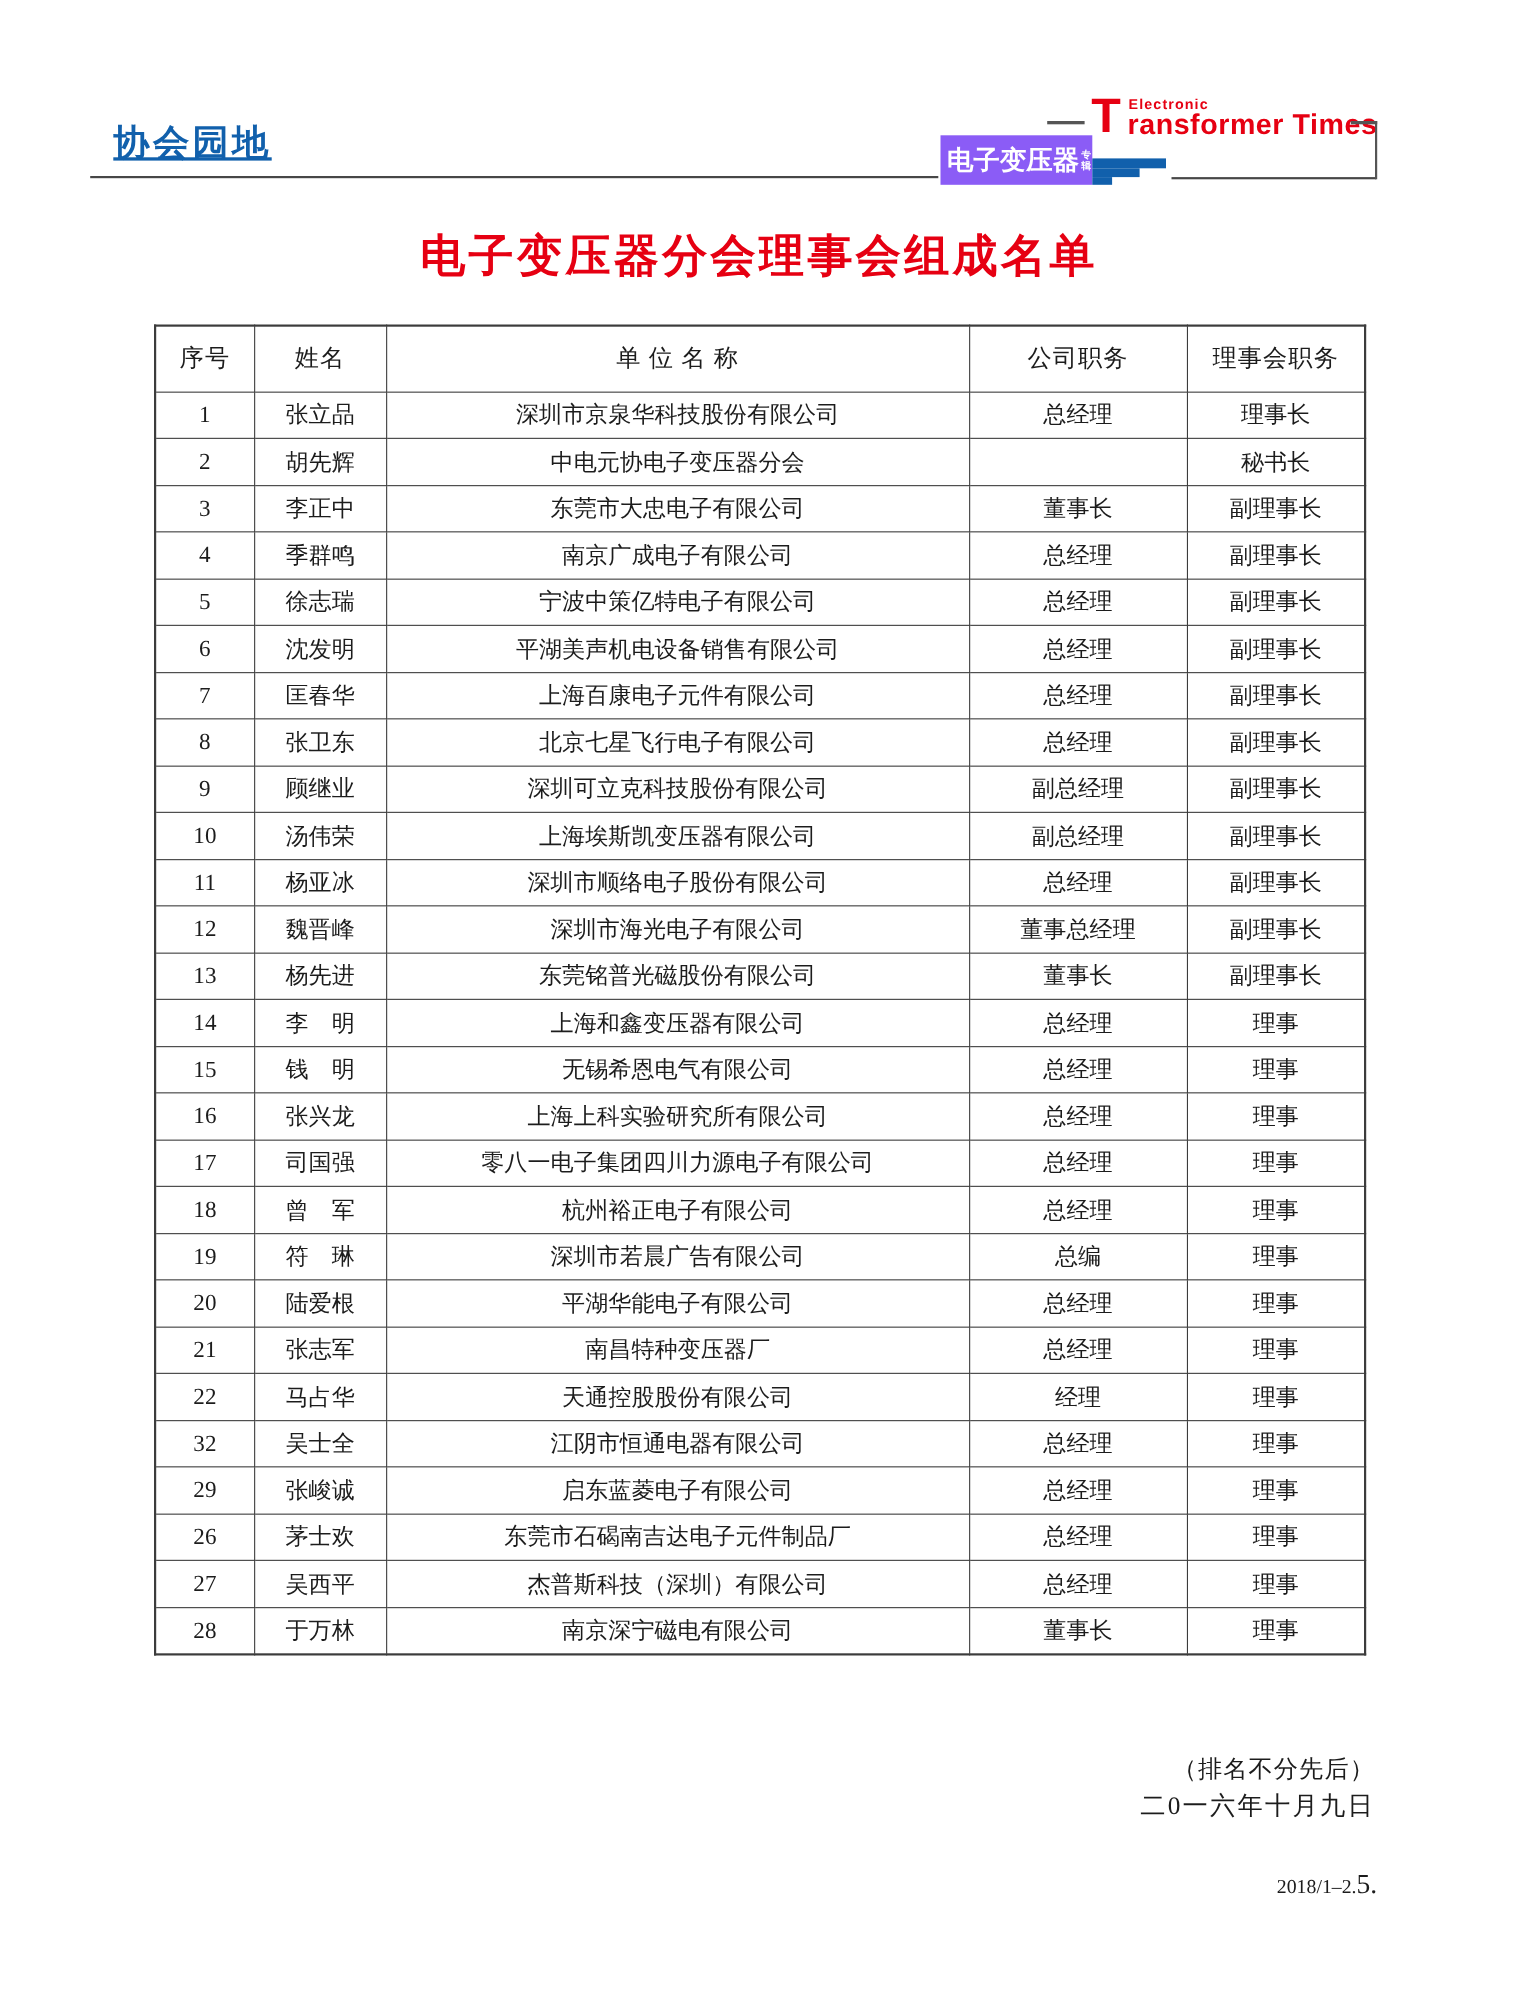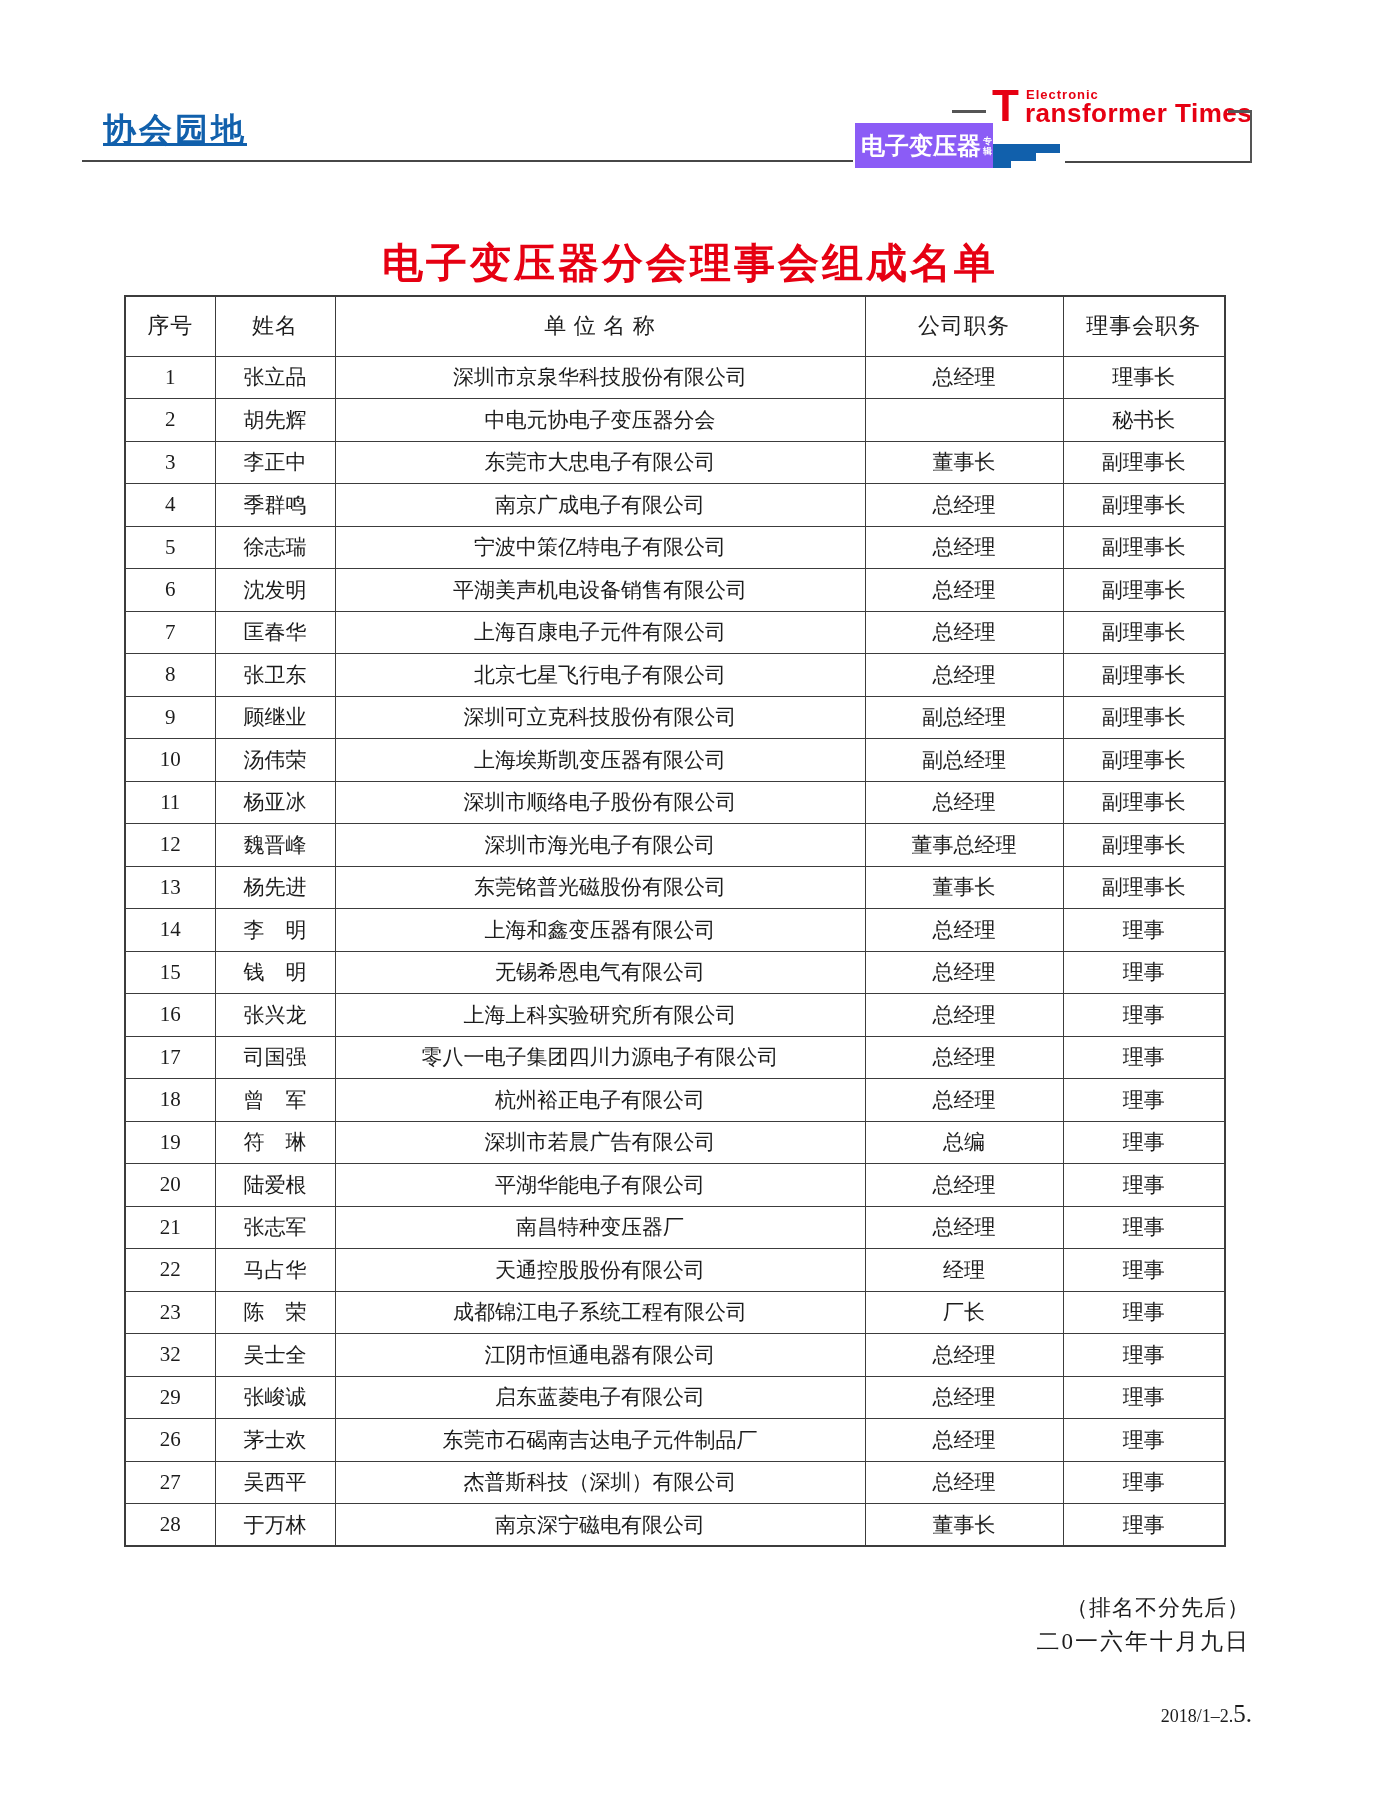--- a/index.html
+++ b/index.html
@@ -53,25 +53,24 @@
   .ett-electronic{position:absolute;left:74px;top:3px;font-size:13px;font-weight:bold;letter-spacing:1px;}
   .ett-rest{position:absolute;left:73px;top:14px;font-size:26px;font-weight:bold;letter-spacing:0.5px;}
   .ett-bracket-h{position:absolute;left:1228px;top:110px;width:24px;height:3px;background:#555;}
   .ett-bracket-v{position:absolute;left:1250px;top:110px;width:2px;height:53px;background:#555;}
   
   .doc-title{
     position:absolute;left:140px;top:205px;width:1100px;
     text-align:center;
     font-size:41px;font-weight:bold;letter-spacing:3px;
     color:#e60012;
-    margin-top:31px;
   }
   
   .board-table{
-    position:absolute;left:124px;top:295px;
+    position:absolute;left:140px;top:295px;
     border-collapse:collapse;table-layout:fixed;width:1100px;padding-left:20px;
   }
   .board-table th,.board-table td{
     border:1px solid #3c3c3c;
     text-align:center;vertical-align:middle;
     font-weight:normal;
     padding:0 4px;
     overflow:hidden;white-space:nowrap;
   }
   .board-table{border:2px solid #3c3c3c;}
@@ -312,27 +311,20 @@
     </tr>
 
     <tr>
       <td>22</td>
       <td>马占华</td>
       <td>天通控股股份有限公司</td>
       <td>经理</td>
       <td>理事</td>
     </tr>
 
-    <tr>
-      <td>23</td>
-      <td>陈　荣</td>
-      <td>成都锦江电子系统工程有限公司</td>
-      <td>厂长</td>
-      <td>理事</td>
-    </tr>
 
     <tr>
       <td>32</td>
       <td>吴士全</td>
       <td>江阴市恒通电器有限公司</td>
       <td>总经理</td>
       <td>理事</td>
     </tr>
 
     <tr>

